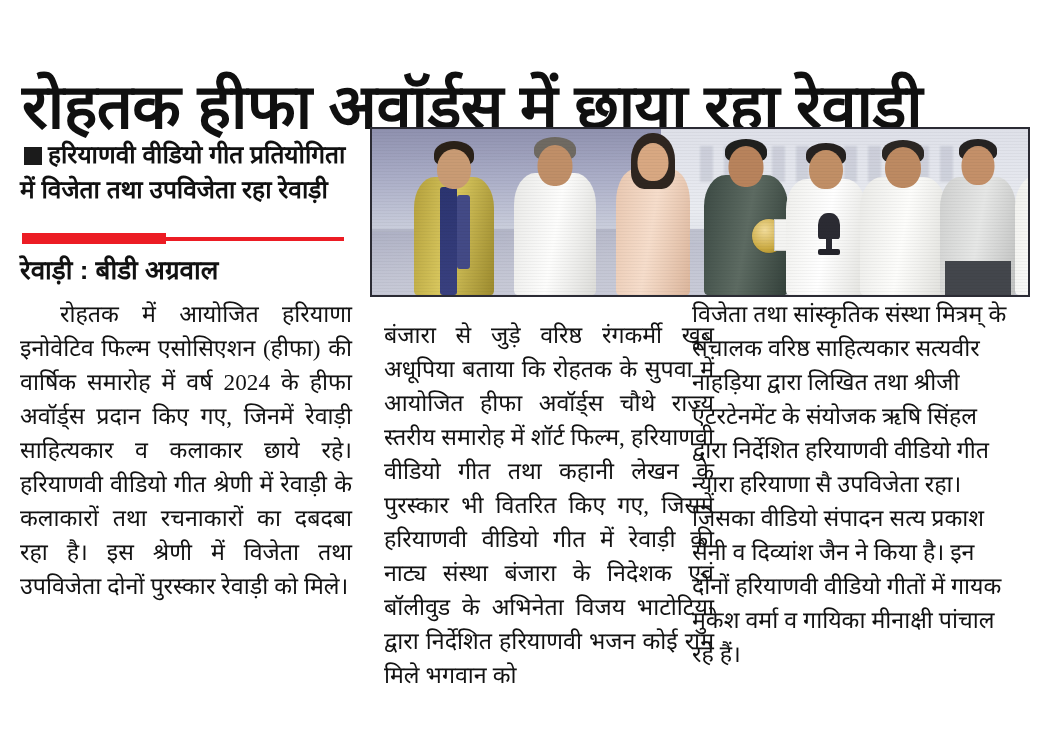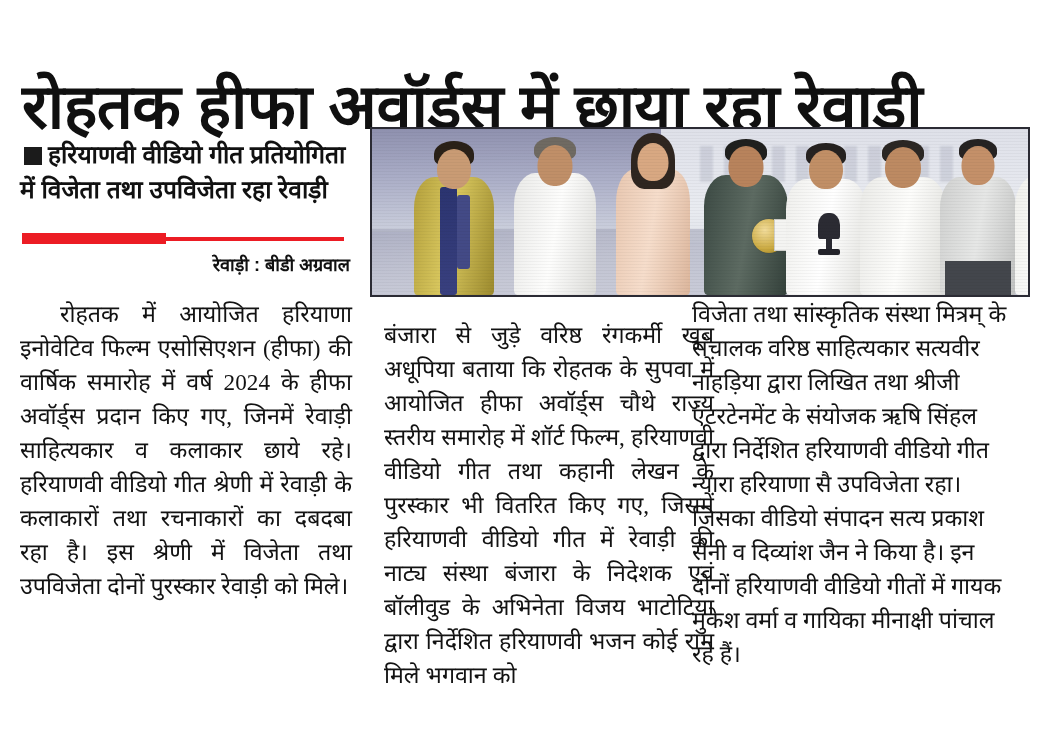--- a/index.html
+++ b/index.html
@@ -88,24 +88,24 @@
     height: 4px;
     background: #ec1c24;
   }
 
   
   .byline {
     position: absolute;
     left: 20px;
     top: 255px;
     width: 330px;
-    text-align: right;
+    text-align: left;
     font-family: "Liberation Sans", "DejaVu Sans", sans-serif;
     font-weight: 700;
-    font-size: 18px;
+    font-size: 26px;
     line-height: 1.2;
     color: #111111;
   }
 
   
   .photo {
     position: absolute;
     left: 370px;
     top: 127px;
     width: 660px;

